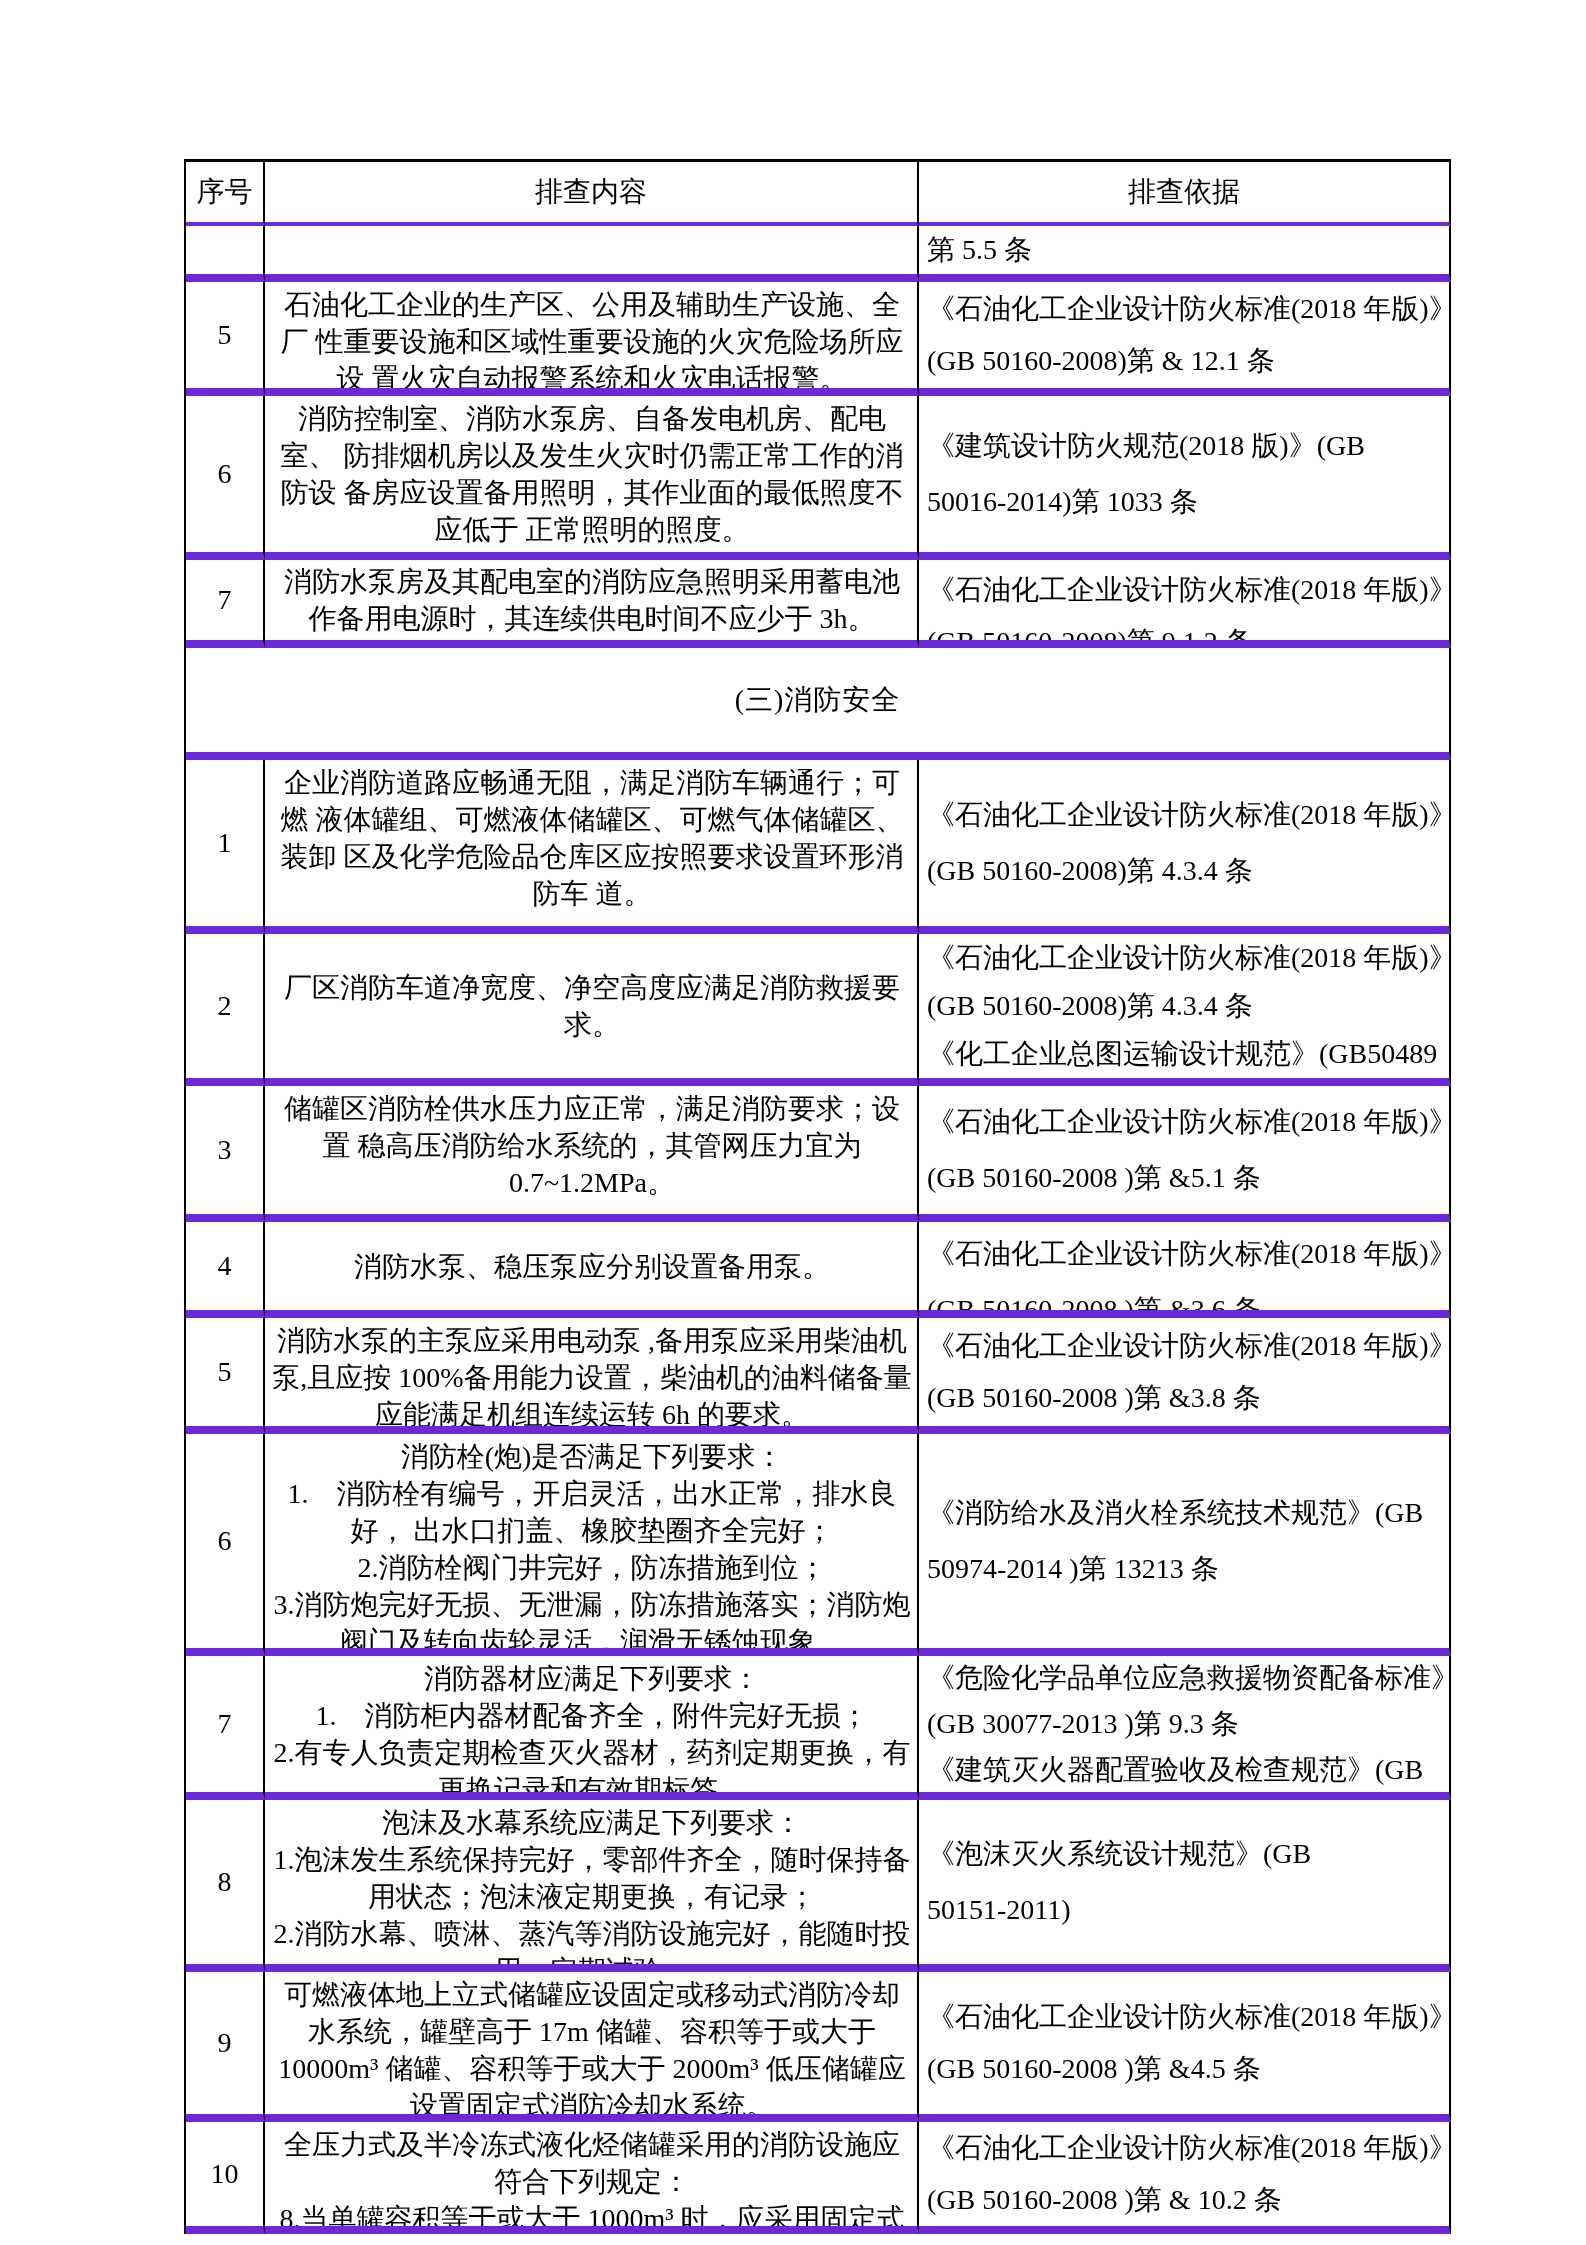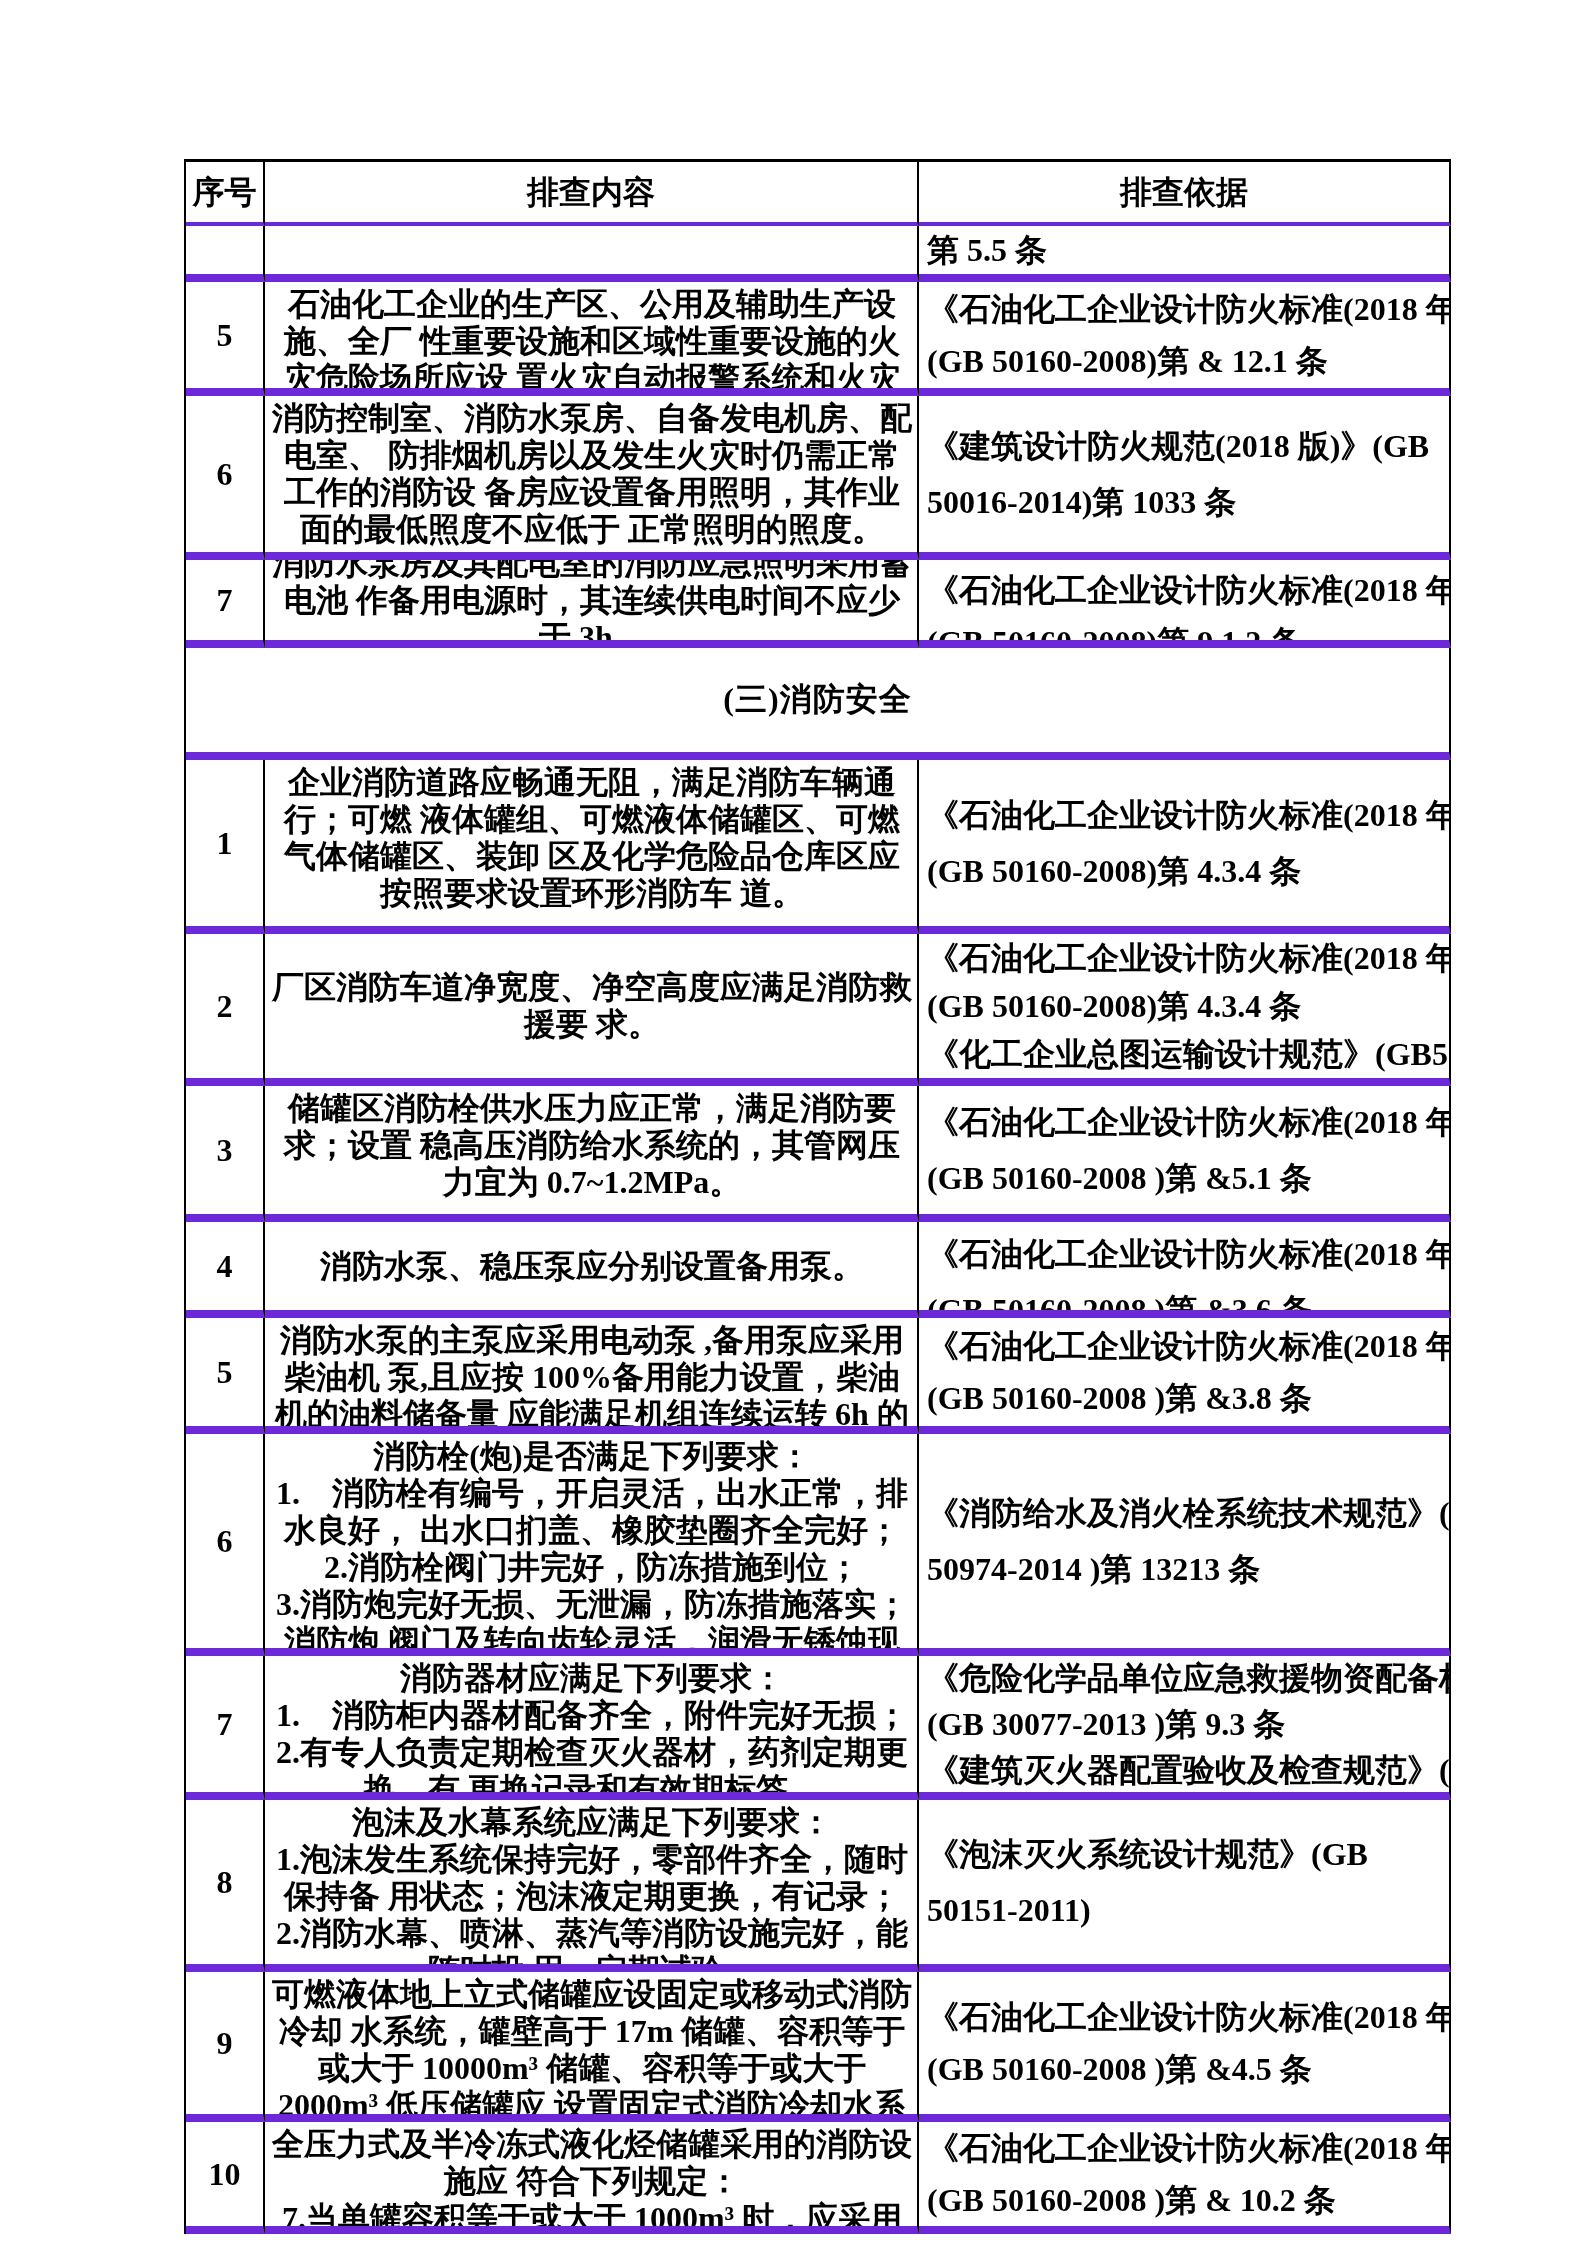--- a/index.html
+++ b/index.html
@@ -11,22 +11,21 @@
   .doc-table{
     position:absolute;left:184px;top:159px;width:1267px;
     border-top:3px solid #000;border-left:2px solid #000;
     box-sizing:border-box;
   }
   .tr{display:flex;width:1265px;}
   .td{
     box-sizing:border-box;overflow:hidden;
     border-right:2px solid #000;border-bottom:8px solid #6d28d9;
     display:flex;flex-direction:column;justify-content:center;
-    font-size:32px;
-    font-weight:bold;
+    font-size:28px;
   }
   .hr .td{border-bottom-width:4px;}
   .no{width:79px;align-items:center;text-align:center;}
   .content{
     width:654px;white-space:pre-wrap;line-height:37px;
     padding:2px 4px 2px 6px;text-align:center;
   }
   .basis{
     width:532px;white-space:pre;line-height:56px;
     padding-left:8px;text-align:left;
@@ -151,18 +150,18 @@
   <div class="tr" style="height:150px">
     <div class="td no">9</div>
     <div class="td content top">可燃液体地上立式储罐应设固定或移动式消防冷却 水系统，罐壁高于 17m 储罐、容积等于或大于 10000m³ 储罐、容积等于或大于 2000m³ 低压储罐应 设置固定式消防冷却水系统。</div>
     <div class="td basis lh52">《石油化工企业设计防火标准(2018 年版)》
 (GB 50160-2008 )第 &amp;4.5 条</div>
   </div>
 
   <div class="tr" style="height:112px">
     <div class="td no">10</div>
     <div class="td content top">全压力式及半冷冻式液化烃储罐采用的消防设施应 符合下列规定：
-7.当单罐容积等于或大于 1000m³ 时，应采用固定式</div>
+8.当单罐容积等于或大于 1000m³ 时，应采用固定式</div>
     <div class="td basis lh52">《石油化工企业设计防火标准(2018 年版)》
 (GB 50160-2008 )第 &amp; 10.2 条</div>
   </div>
 
 </div>
 
 </body></html>

